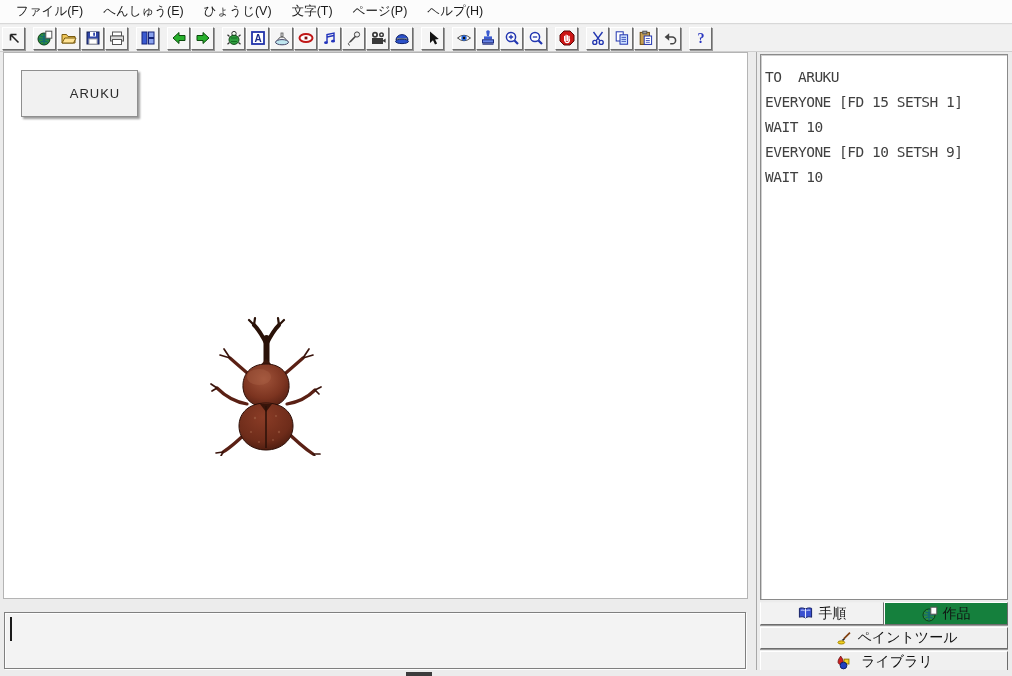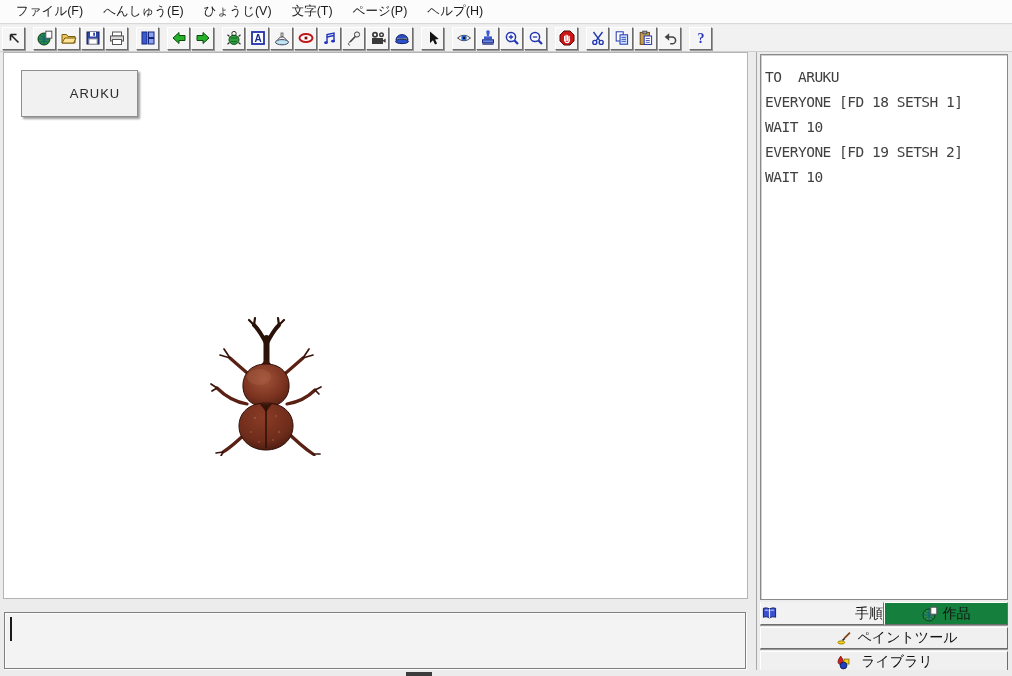--- a/index.html
+++ b/index.html
@@ -44,21 +44,21 @@
     background:#ffffff; border:1px solid #8a8a8a; box-shadow:inset 1px 1px 0 #cfcfcf;
     padding:10px 4px; overflow:hidden; cursor:text; }
   .code-line { font-family:"DejaVu Sans Mono","Liberation Mono",monospace;
     font-size:14.5px; line-height:25px; color:#404040; white-space:pre; letter-spacing:-0.5px; }
 
   .tabrow { position:absolute; left:2px; top:550px; width:248px; height:23px; display:flex; }
   .tabbtn { flex:1; height:23px; background:#15803d;
     border:1px solid; border-color:#ffffff #6d6d6d #6d6d6d #ffffff;
     box-shadow:0 1px 0 #9a9a9a;
     font-size:14px; color:#111; display:flex; align-items:center; justify-content:center; gap:5px; cursor:default; }
-  .tab-active { border-top-color:#f0f0f0; background:#f2f2f2;justify-content:space-between; }
+  .tab-active { border-top-color:#f0f0f0; background:#f2f2f2; }
   .widebtn { position:absolute; left:2px; width:248px; height:22px; background:#f0f0f0;
     border:1px solid; border-color:#ffffff #6d6d6d #6d6d6d #ffffff;
     box-shadow:0 1px 0 #9a9a9a;
     font-size:14px; color:#111; display:flex; align-items:center; justify-content:center; gap:5px; cursor:default; }
   .paintbtn { top:575px;padding-left:26px; }
   .libbtn  { top:599px;gap:10px; }
 
   
   .cmdbox { position:absolute; left:4px; top:612px; width:742px; height:57px;
     background:#f3f3f3; border:1px solid #7f7f7f; box-shadow:inset 1px 1px 0 #fdfdfd, 1px 1px 0 #fdfdfd;
@@ -397,23 +397,23 @@
         <circle cx="64" cy="124" r="1.0"></circle>
     </g>
   </svg>
 </div>
 
 <div class="splitter"></div>
 
 <div class="rightpanel">
   <div class="codepanel">
       <div class="code-line">TO  ARUKU</div>
-      <div class="code-line">EVERYONE [FD 18 SETSH 1]</div>
+      <div class="code-line">EVERYONE [FD 15 SETSH 1]</div>
       <div class="code-line">WAIT 10</div>
-      <div class="code-line">EVERYONE [FD 19 SETSH 2]</div>
+      <div class="code-line">EVERYONE [FD 10 SETSH 9]</div>
       <div class="code-line">WAIT 10</div>
     </div>
 
   <div class="tabrow">
     <div class="tabbtn tab-active">
       <span class="ic">
           <svg width="15" height="15" viewBox="0 0 16 16">
             <path d="M8 3.2 C6 1.9 3.5 1.7 1.5 2.5 V12 C3.5 11.2 6 11.4 8 12.7 C10 11.4 12.5 11.2 14.5 12 V2.5 C12.5 1.7 10 1.9 8 3.2 Z" fill="#3a50d0" stroke="#101c60"></path>
             <path d="M8 3.2 V12.7" stroke="#e8ecff" stroke-width="1.2"></path>
             <path d="M3 4.6 c1.6-.4 3-.2 4 .4 M9 5 c1-.6 2.4-.8 4-.4" stroke="#e8ecff" stroke-width="0.9" fill="none"></path>

